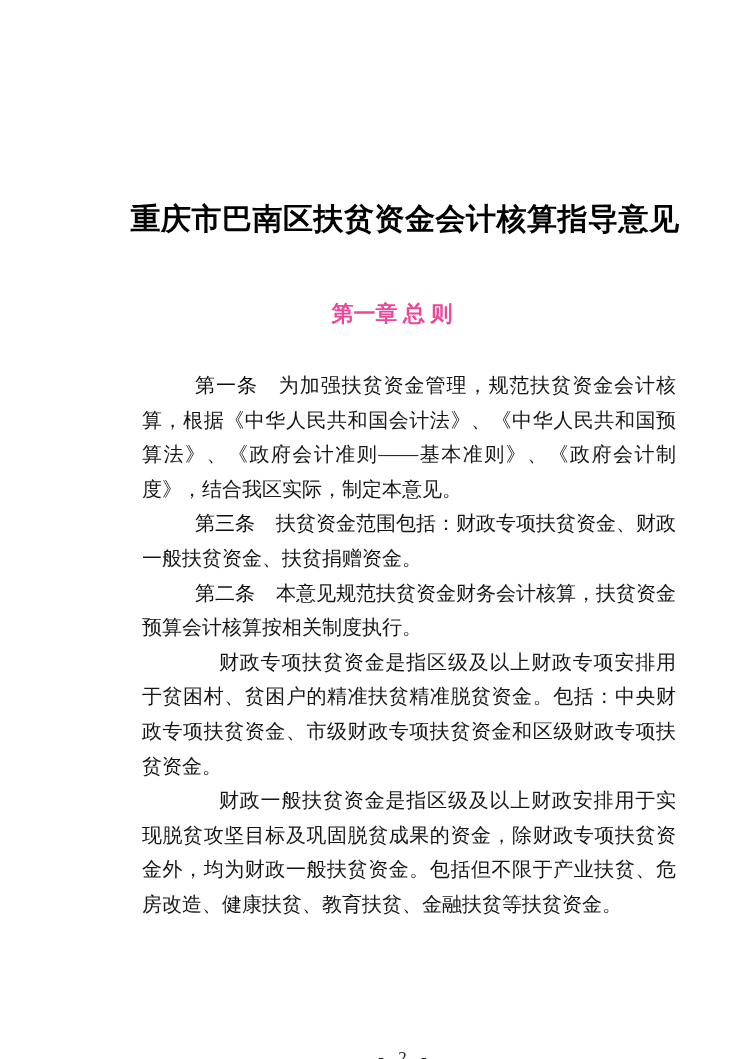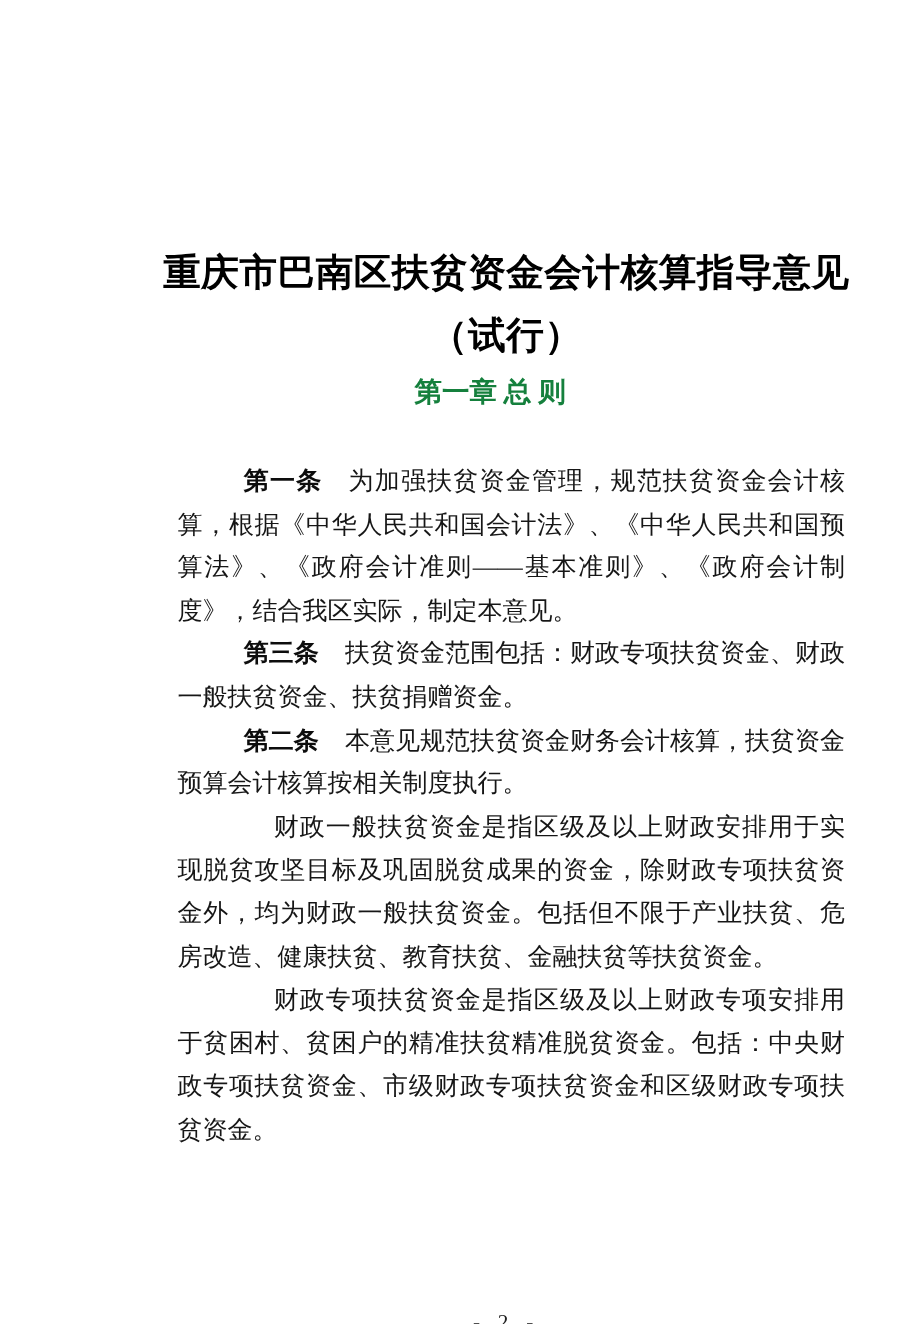--- a/index.html
+++ b/index.html
@@ -28,40 +28,40 @@
     line-height: 38px;
     letter-spacing: 0.5px;
   }
   .chapter-heading {
     position: absolute;
     top: 252px;
     left: 0;
     right: 26px;
     text-align: center;
     font-weight: bold;
-    color: #15803d;
+    color: #ec4899;
     font-size: 22px;
     line-height: 28px;
   }
   .body-text {
     position: absolute;
     top: 320px;
     left: 94px;
     width: 534px;
     font-size: 20px;
     line-height: 34.6px;
     text-align: justify;
     color: #161616;
   }
   .body-text p {
     text-indent: 41px;
     margin: 0;
   }
   .article-lead {
-    font-weight: bold;
+    font-weight: normal;
     color: #0d0d0d;
   }
   .article-lead:not(:empty) {
     margin-right: 9px;
   }
   .page-number {
     position: absolute;
     top: 1000px;
     left: 0;
     right: 0;
@@ -80,31 +80,30 @@
   .speck-3 { left: 706px; top: 646px; width: 5px; height: 6px; }
   .speck-4 { left: 704px; top: 686px; width: 6px; height: 13px; }
 </style>
 </head>
 <body>
 
 <div class="page">
 
   <div class="doc-title">
     <div>重庆市巴南区扶贫资金会计核算指导意见</div>
-    <div>（试行）</div>
   </div>
 
   <div class="chapter-heading">第一章 总 则</div>
 
   <div class="body-text">
     <p><span class="article-lead">第一条</span><span>为加强扶贫资金管理，规范扶贫资金会计核算，根据《中华人民共和国会计法》、《中华人民共和国预算法》、《政府会计准则——基本准则》、《政府会计制度》，结合我区实际，制定本意见。</span></p>
     <p><span class="article-lead">第三条</span><span>扶贫资金范围包括：财政专项扶贫资金、财政一般扶贫资金、扶贫捐赠资金。</span></p>
     <p><span class="article-lead">第二条</span><span>本意见规范扶贫资金财务会计核算，扶贫资金预算会计核算按相关制度执行。</span></p>
+    <p><span class="article-lead"></span><span>财政专项扶贫资金是指区级及以上财政专项安排用于贫困村、贫困户的精准扶贫精准脱贫资金。包括：中央财政专项扶贫资金、市级财政专项扶贫资金和区级财政专项扶贫资金。</span></p>
     <p><span class="article-lead"></span><span>财政一般扶贫资金是指区级及以上财政安排用于实现脱贫攻坚目标及巩固脱贫成果的资金，除财政专项扶贫资金外，均为财政一般扶贫资金。包括但不限于产业扶贫、危房改造、健康扶贫、教育扶贫、金融扶贫等扶贫资金。</span></p>
-    <p><span class="article-lead"></span><span>财政专项扶贫资金是指区级及以上财政专项安排用于贫困村、贫困户的精准扶贫精准脱贫资金。包括：中央财政专项扶贫资金、市级财政专项扶贫资金和区级财政专项扶贫资金。</span></p>
   </div>
 
   <div class="page-number">- 2 -</div>
 
   <div class="scan-speck speck-1"></div>
   <div class="scan-speck speck-2"></div>
   <div class="scan-speck speck-3"></div>
   <div class="scan-speck speck-4"></div>
 
 </div>

